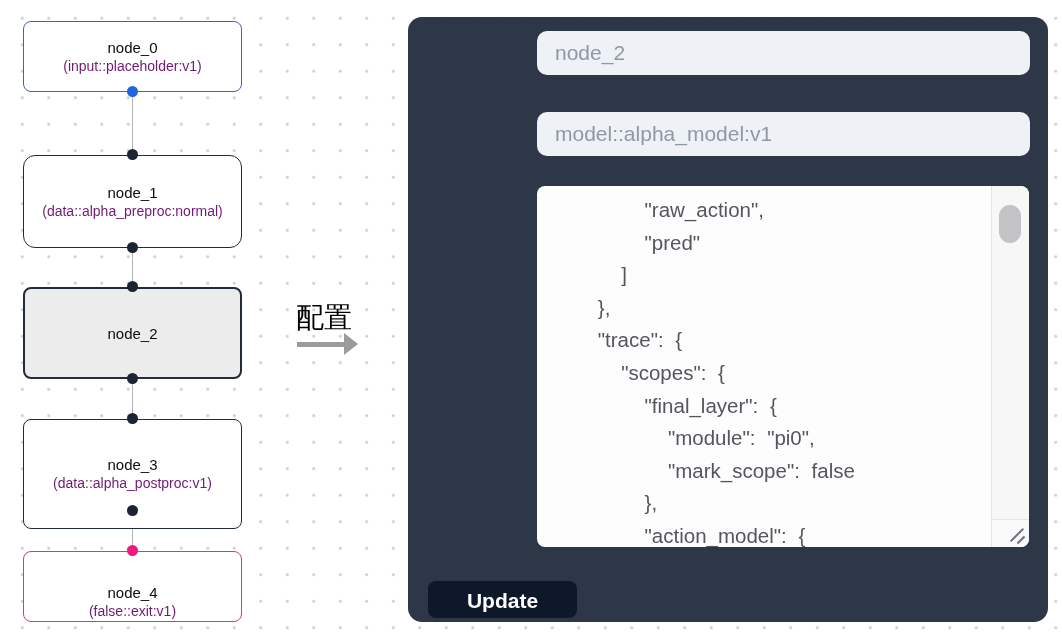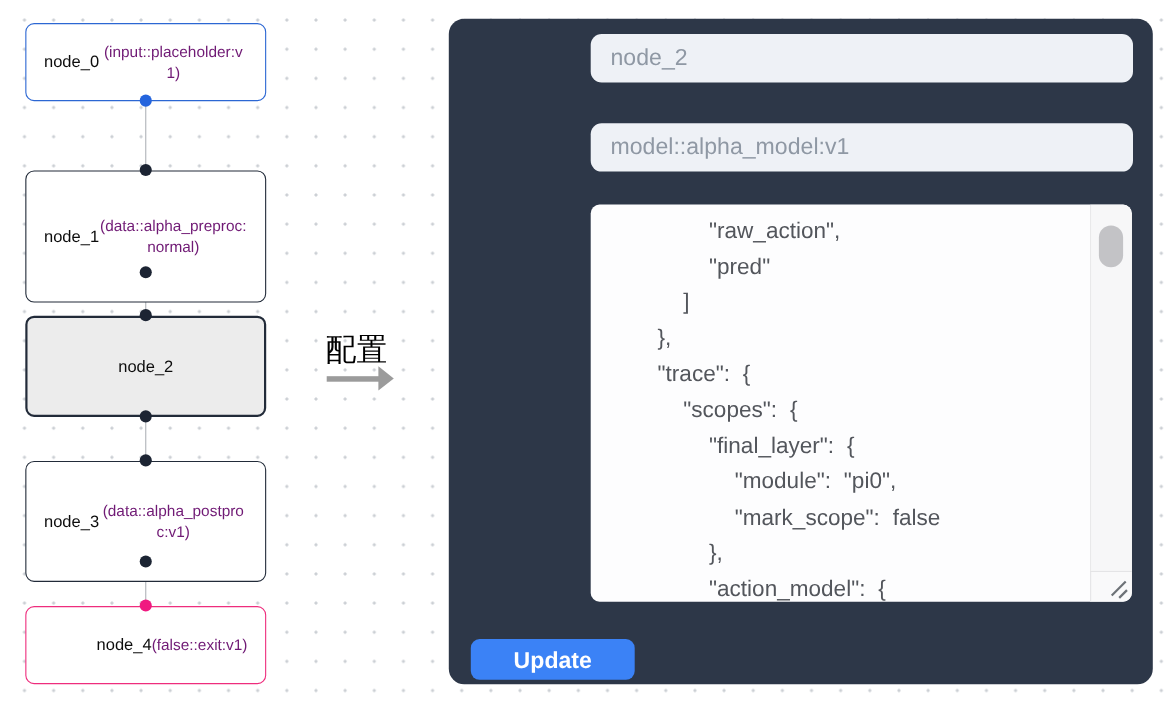--- a/index.html
+++ b/index.html
@@ -8,27 +8,27 @@
     font-family:"Liberation Sans", sans-serif;
     background-color:#ffffff;
     background-image:radial-gradient(circle, #cbcfd4 1.3px, transparent 1.5px);
     background-size:26.5px 26.5px;
     background-position:9px 5px;
   }
   
   .node{
     position:absolute;left:23px;width:219px;box-sizing:border-box;
     background:#ffffff;border:1.6px solid #222b39;border-radius:8px;
-    display:flex;flex-direction:row;align-items:center;justify-content:center;
+    display:flex;flex-direction:column;align-items:center;justify-content:center;
     text-align:center;padding:0 16px;z-index:3;
   }
   .node-title{font-size:15px;color:#0c0c0c;line-height:19px;}
   .node-sub{font-size:14px;color:#701a75;line-height:19px;word-break:break-all;}
   .n0{top:21px;height:71px;border-color:#2c67d3;}
-  .n1{top:155px;height:120px;}
+  .n1{top:155px;height:93px;border-radius:12px;}
   .n2{top:287px;height:92px;background:#ececec;border-width:2.2px;}
   .n3{top:419px;height:110px;}
   .n4{top:551px;height:71px;border-color:#ee2d7d;justify-content:flex-end;}
   .edge{position:absolute;left:131.8px;width:1.5px;background:#b0b4b8;z-index:1;}
   .e0{top:92px;height:63px;}
   .e1{top:248px;height:39px;}
   .e2{top:379px;height:40px;}
   .e3{top:511px;height:40px;}
   .handle{position:absolute;width:11px;height:11px;border-radius:50%;left:127px;z-index:4;}
   .hd{background:#1c2433;}
@@ -79,21 +79,21 @@
   }
   .resize-corner{
     position:absolute;right:0;bottom:0;width:37px;height:27px;
     background:#f9f9fa;border-left:1px solid #e4e4e6;border-top:1px solid #e4e4e6;
   }
   .rz{position:absolute;background:#6d7277;height:2px;transform:rotate(-45deg);}
   .rz1{width:18px;right:3px;bottom:11px;}
   .rz2{width:10px;right:3px;bottom:6px;}
   .update-btn{
     position:absolute;left:20px;top:564px;width:149px;height:37px;
-    background:#3b82f6;border:none;border-radius:8px;
+    background:#0f172a;border:none;border-radius:8px;
     color:#ffffff;font-size:21px;font-weight:bold;
     font-family:"Liberation Sans", sans-serif;text-align:center;line-height:37px;
   }
 </style>
 </head>
 <body>
 
 <div>
 
   <div class="edge e0"></div>

